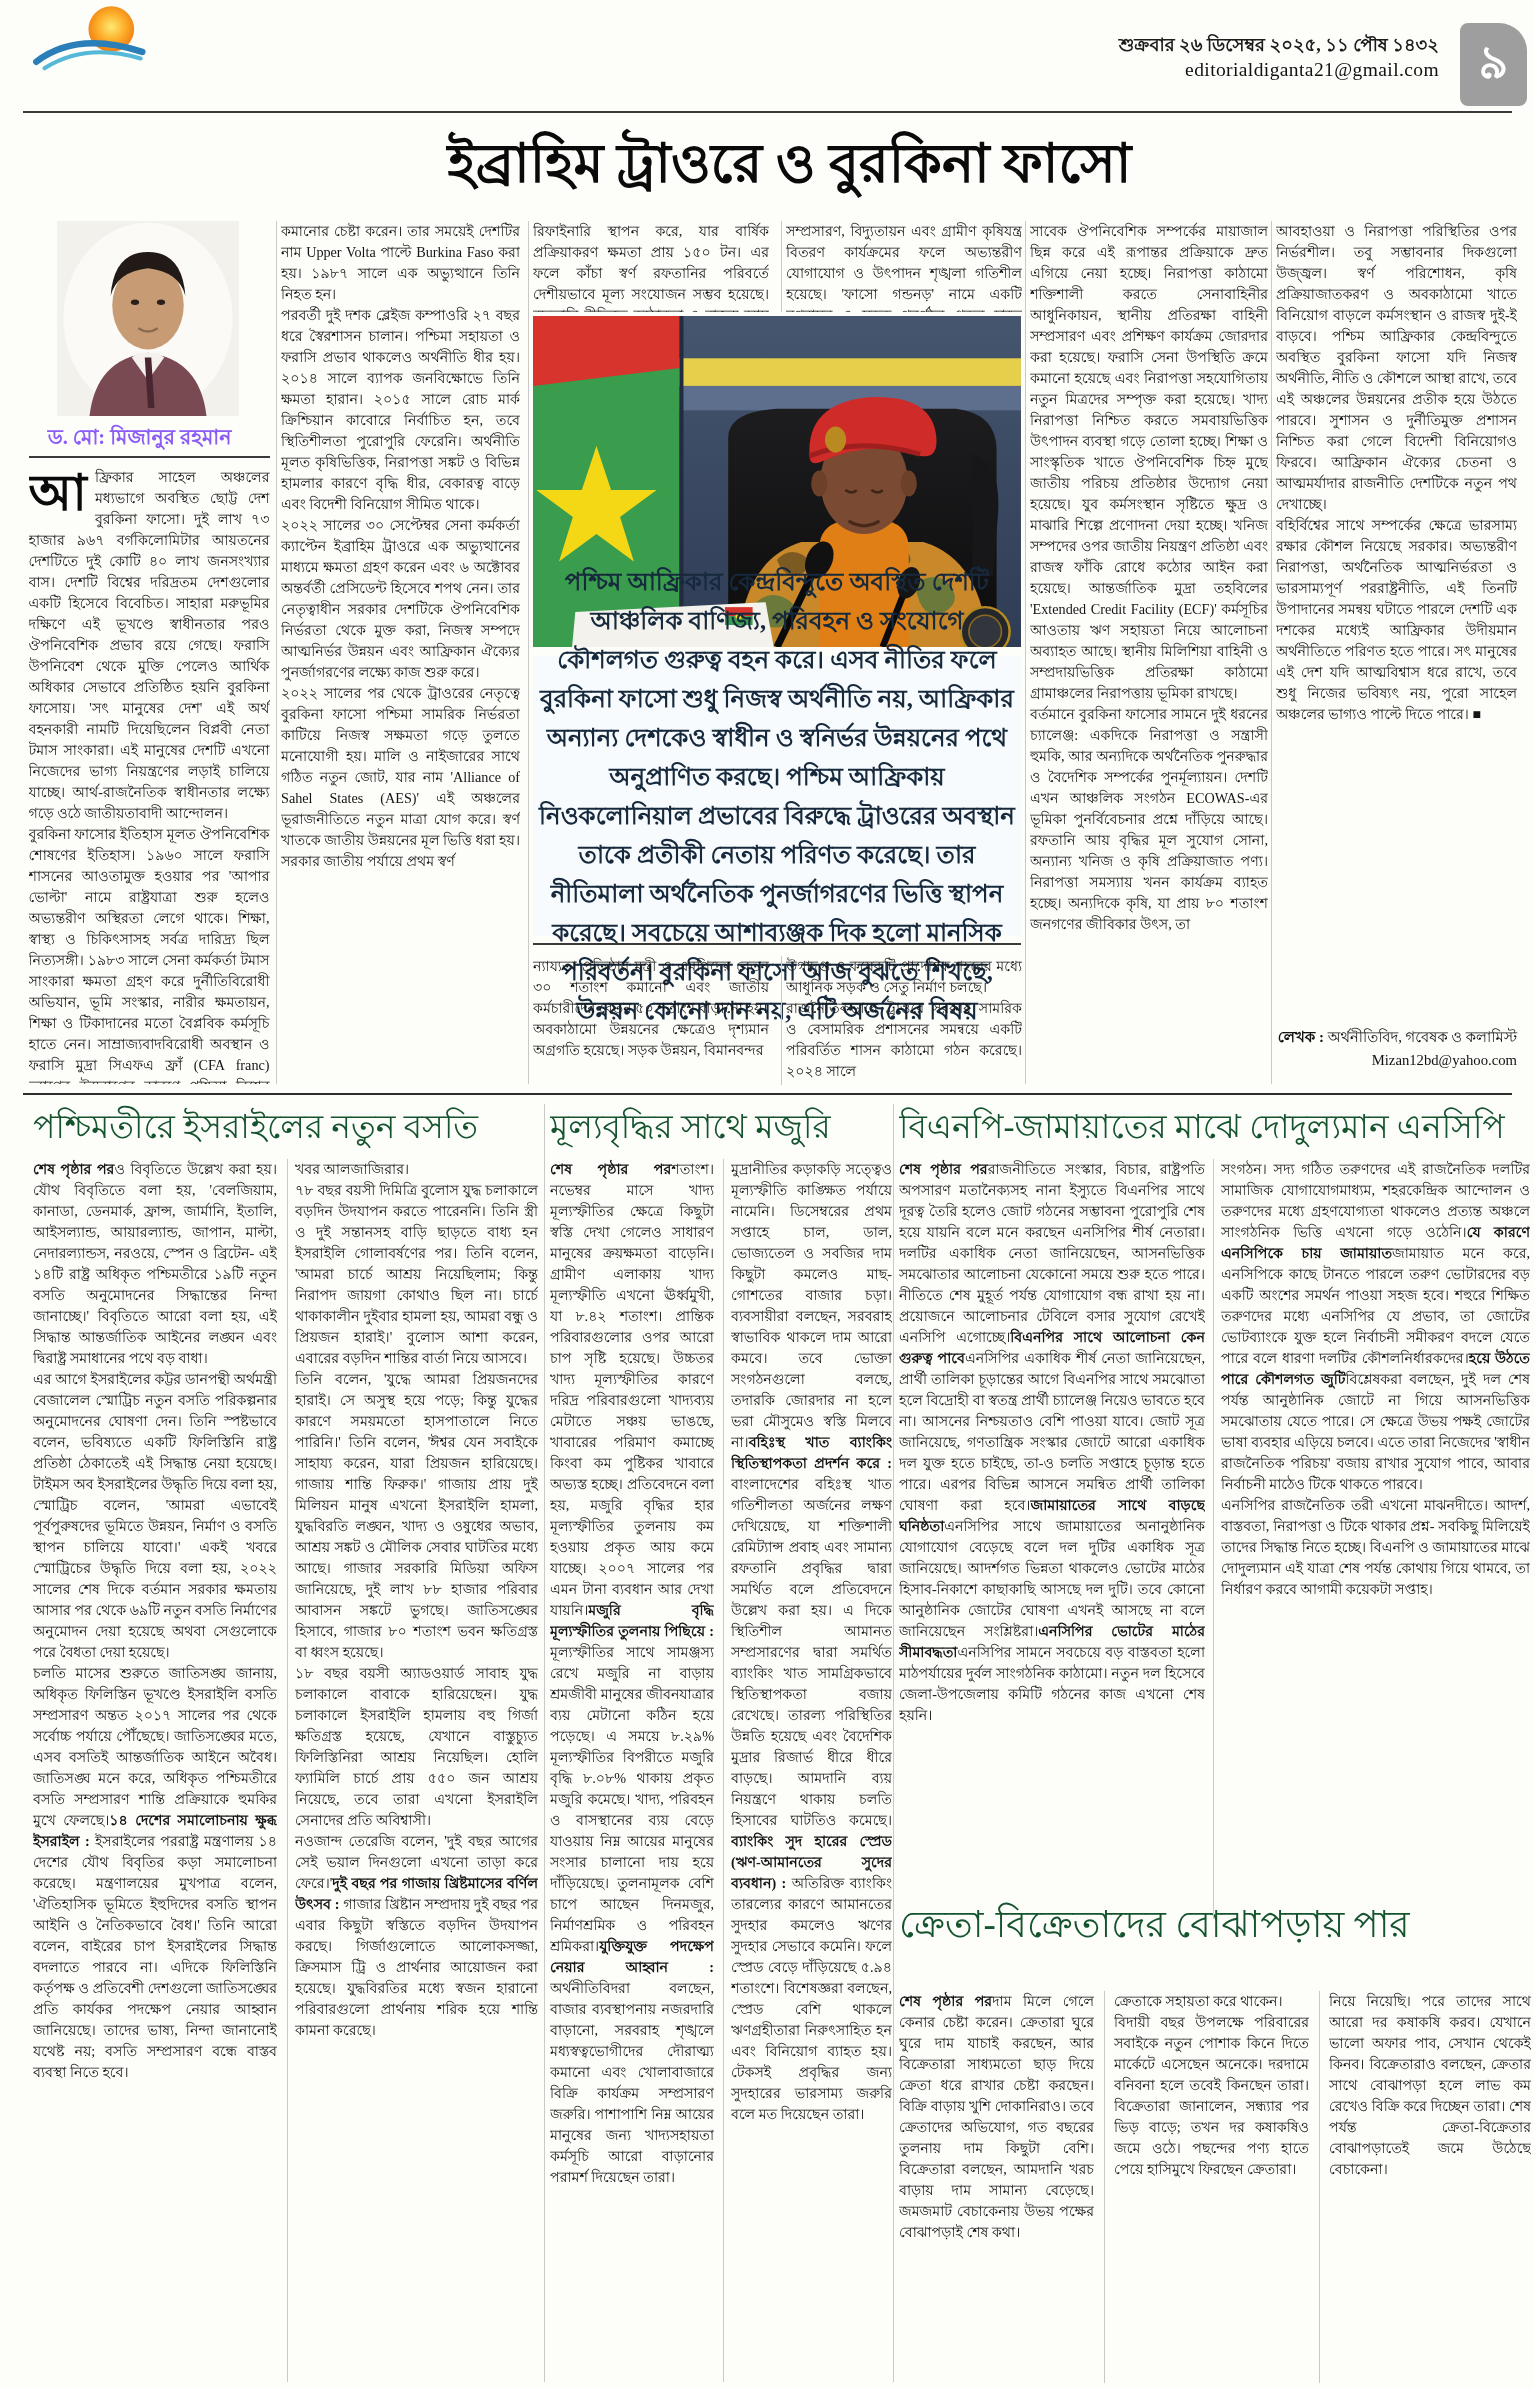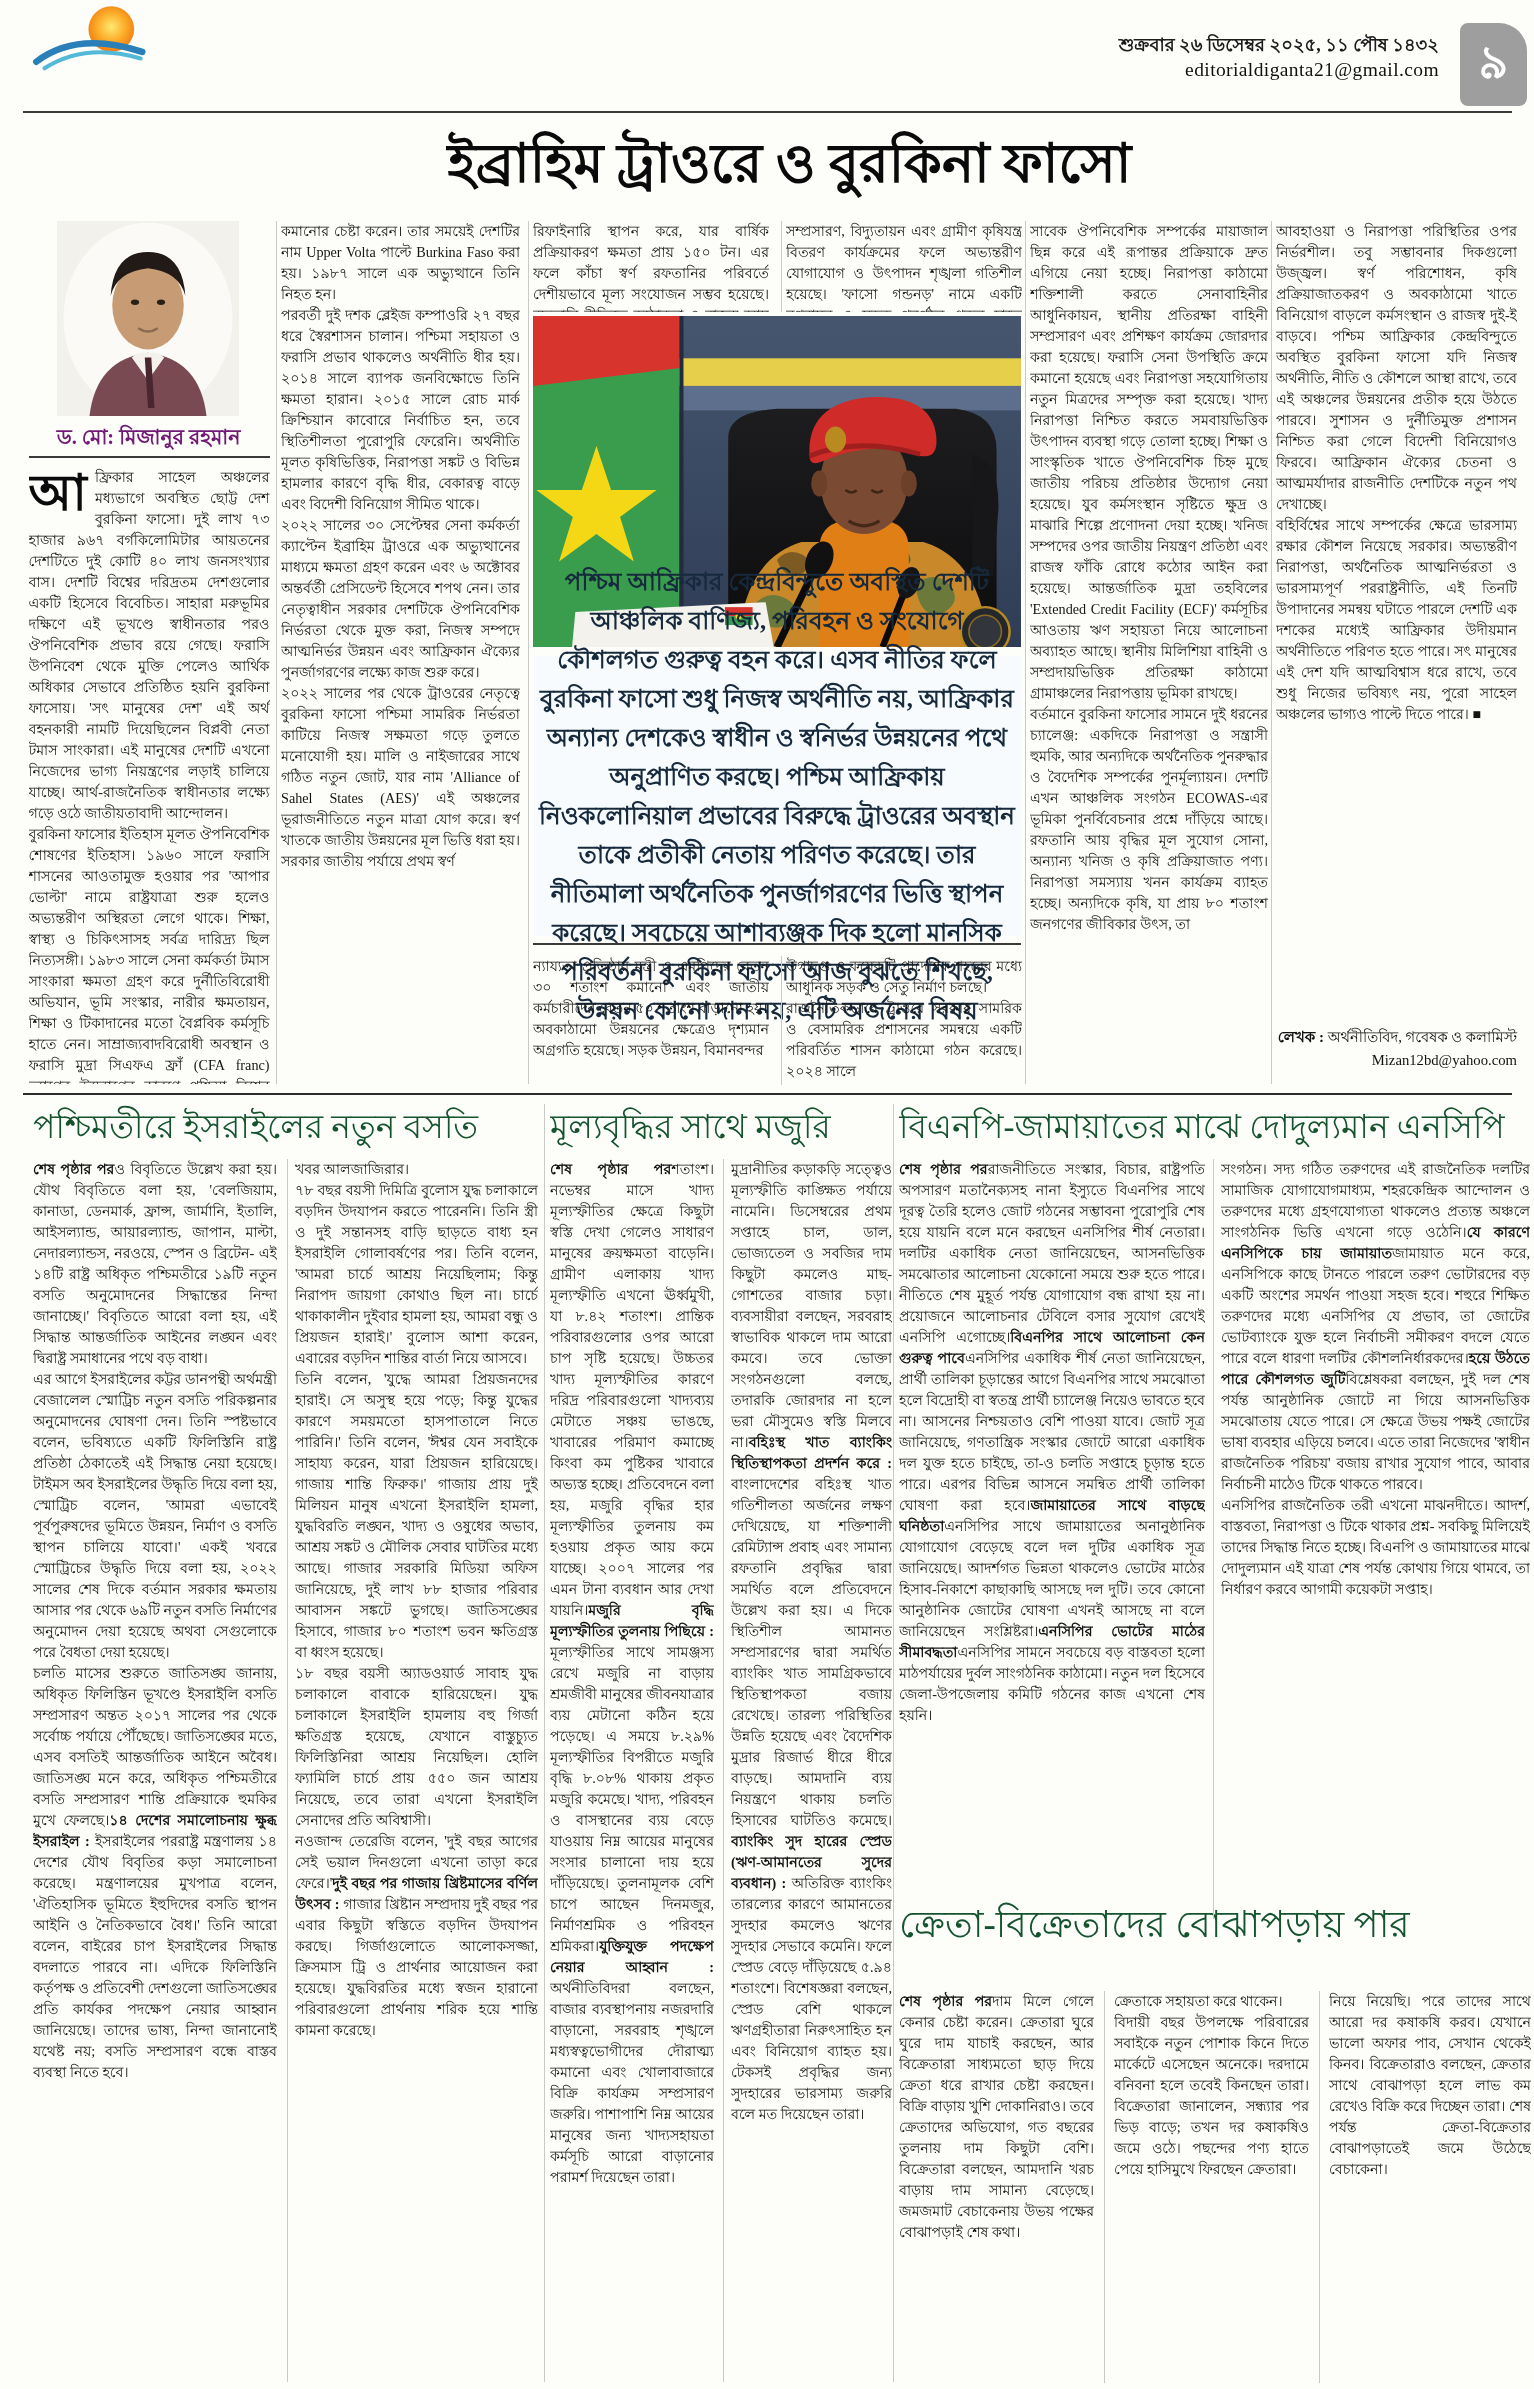--- a/index.html
+++ b/index.html
@@ -46,22 +46,22 @@
     position:absolute; overflow:hidden;
     font-size:14.2px; line-height:21px; text-align:justify;
     white-space:pre-line; color:#141414;
   }
   .dropcap {
     float:left; font-size:50px; line-height:47px; font-weight:700;
     padding:3.3px 8.1px 0 0; color:#0a0a0a;
   }
   .author-photo { left:57px; top:221px; width:182px; height:195px; }
   .author-name {
-    left:28px; top:422px; width:241px; text-align:center;
-    font-size:20.4px; font-weight:700; color:#701a75;
+    left:19px; top:422px; width:241px; text-align:center;
+    font-size:20.4px; font-weight:700; color:#8b5cf6;
   }
   .author-rule { left:28.5px; top:456px; width:241px; height:1.6px; }
   .photo-box { left:533px; top:316px; width:488px; height:331px; overflow:hidden; }
   .pull-quote {
     left:533px; top:656px; width:488px; height:280px;
     display:flex; align-items:center; justify-content:center;
     text-align:center; font-size:24.4px; line-height:39px; font-weight:600;
     color:#16293d; background:#f7fbfd; padding:0 4.9px;
   }
   .quote-rule { left:533px; top:943px; width:488px; height:1.6px; }

